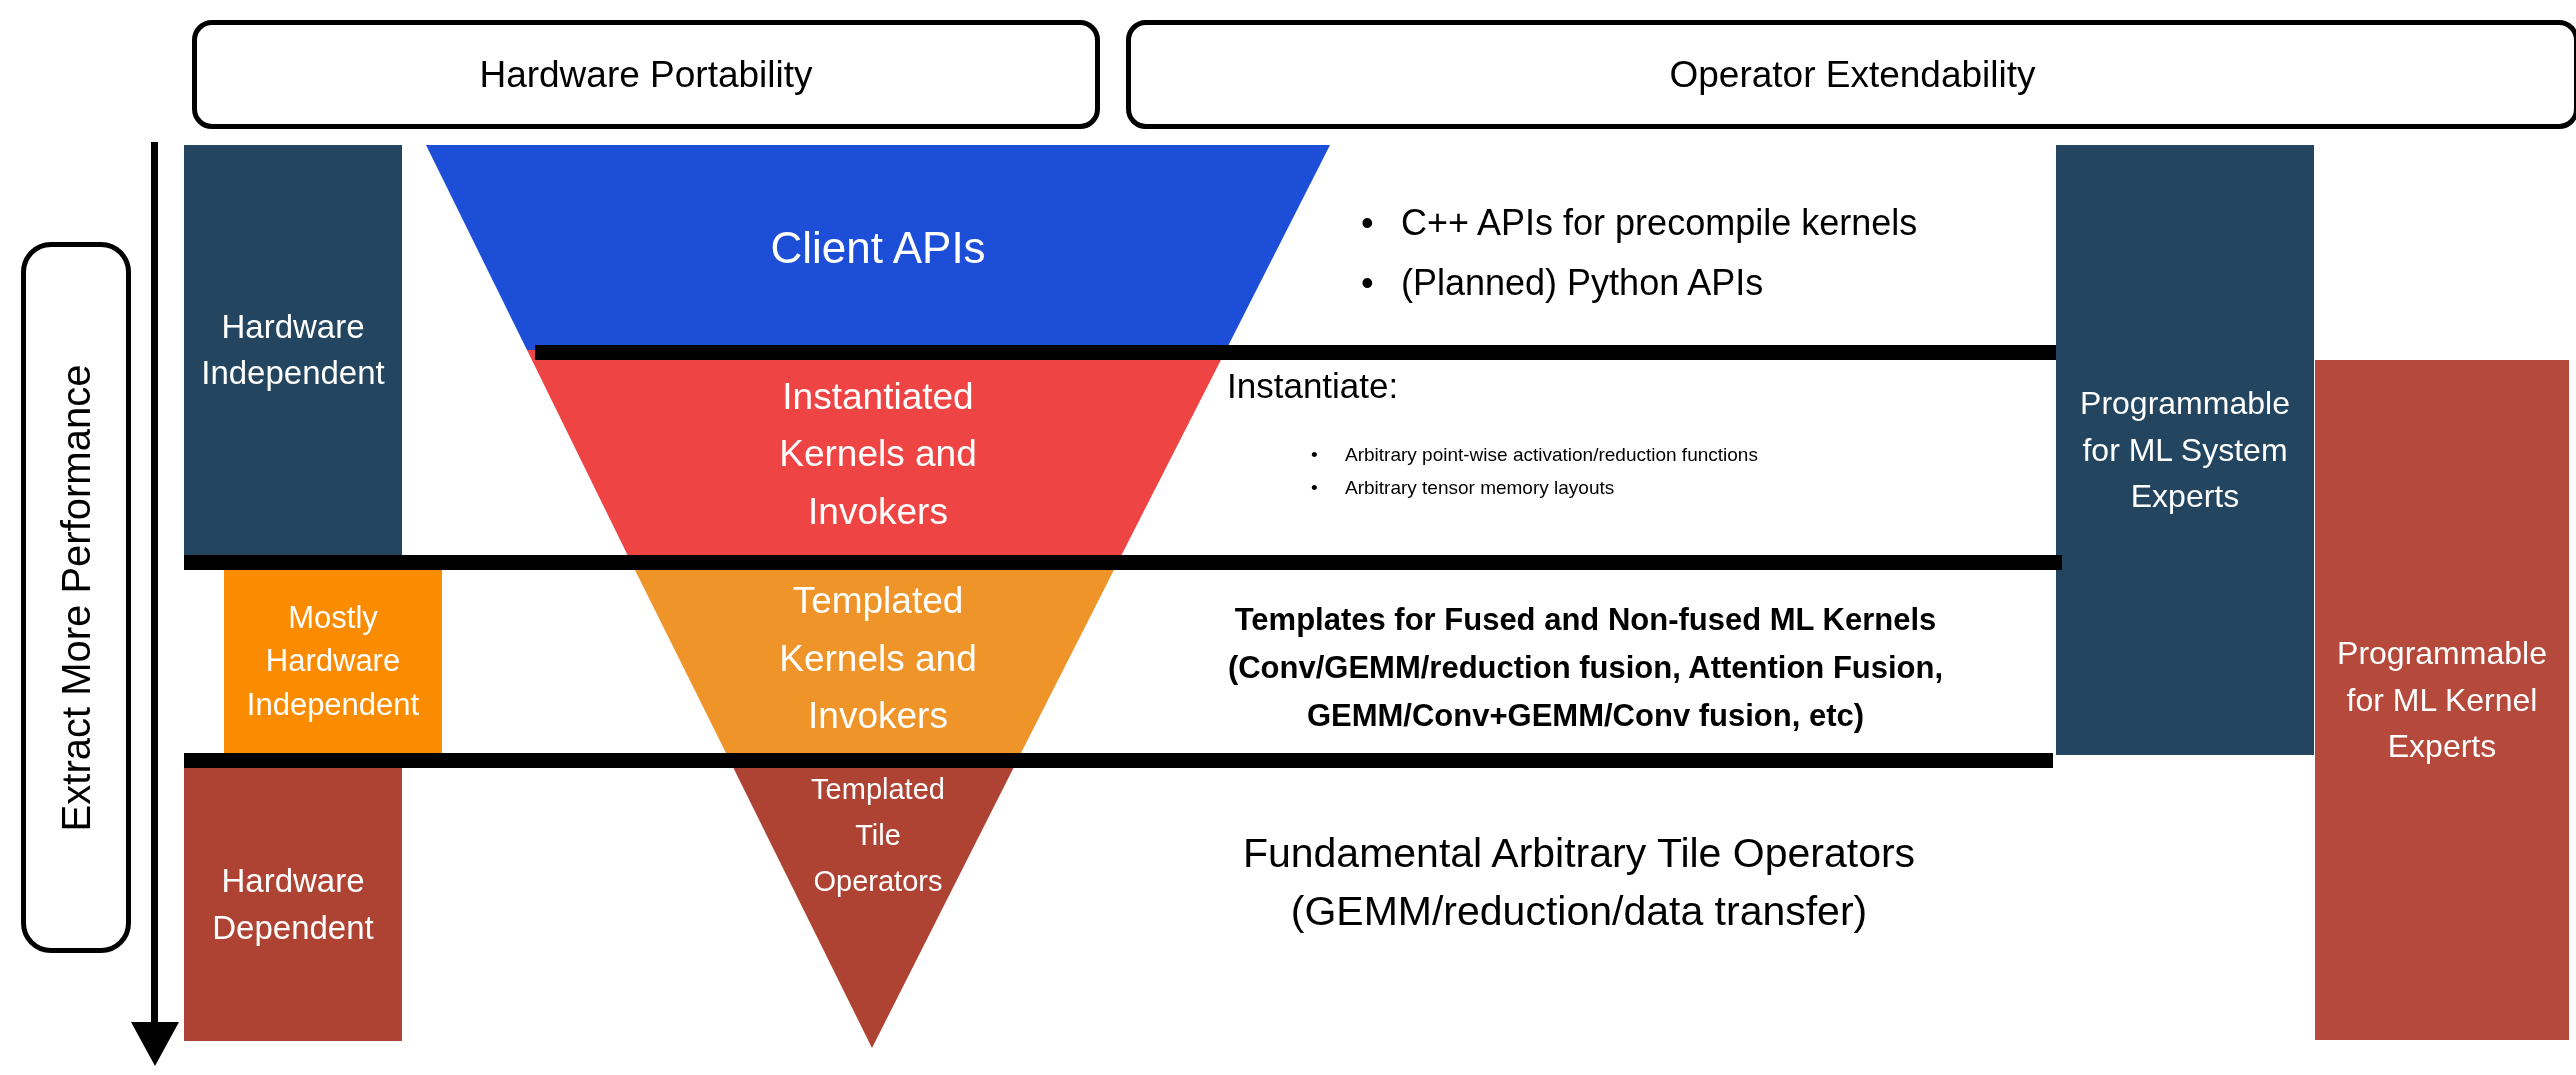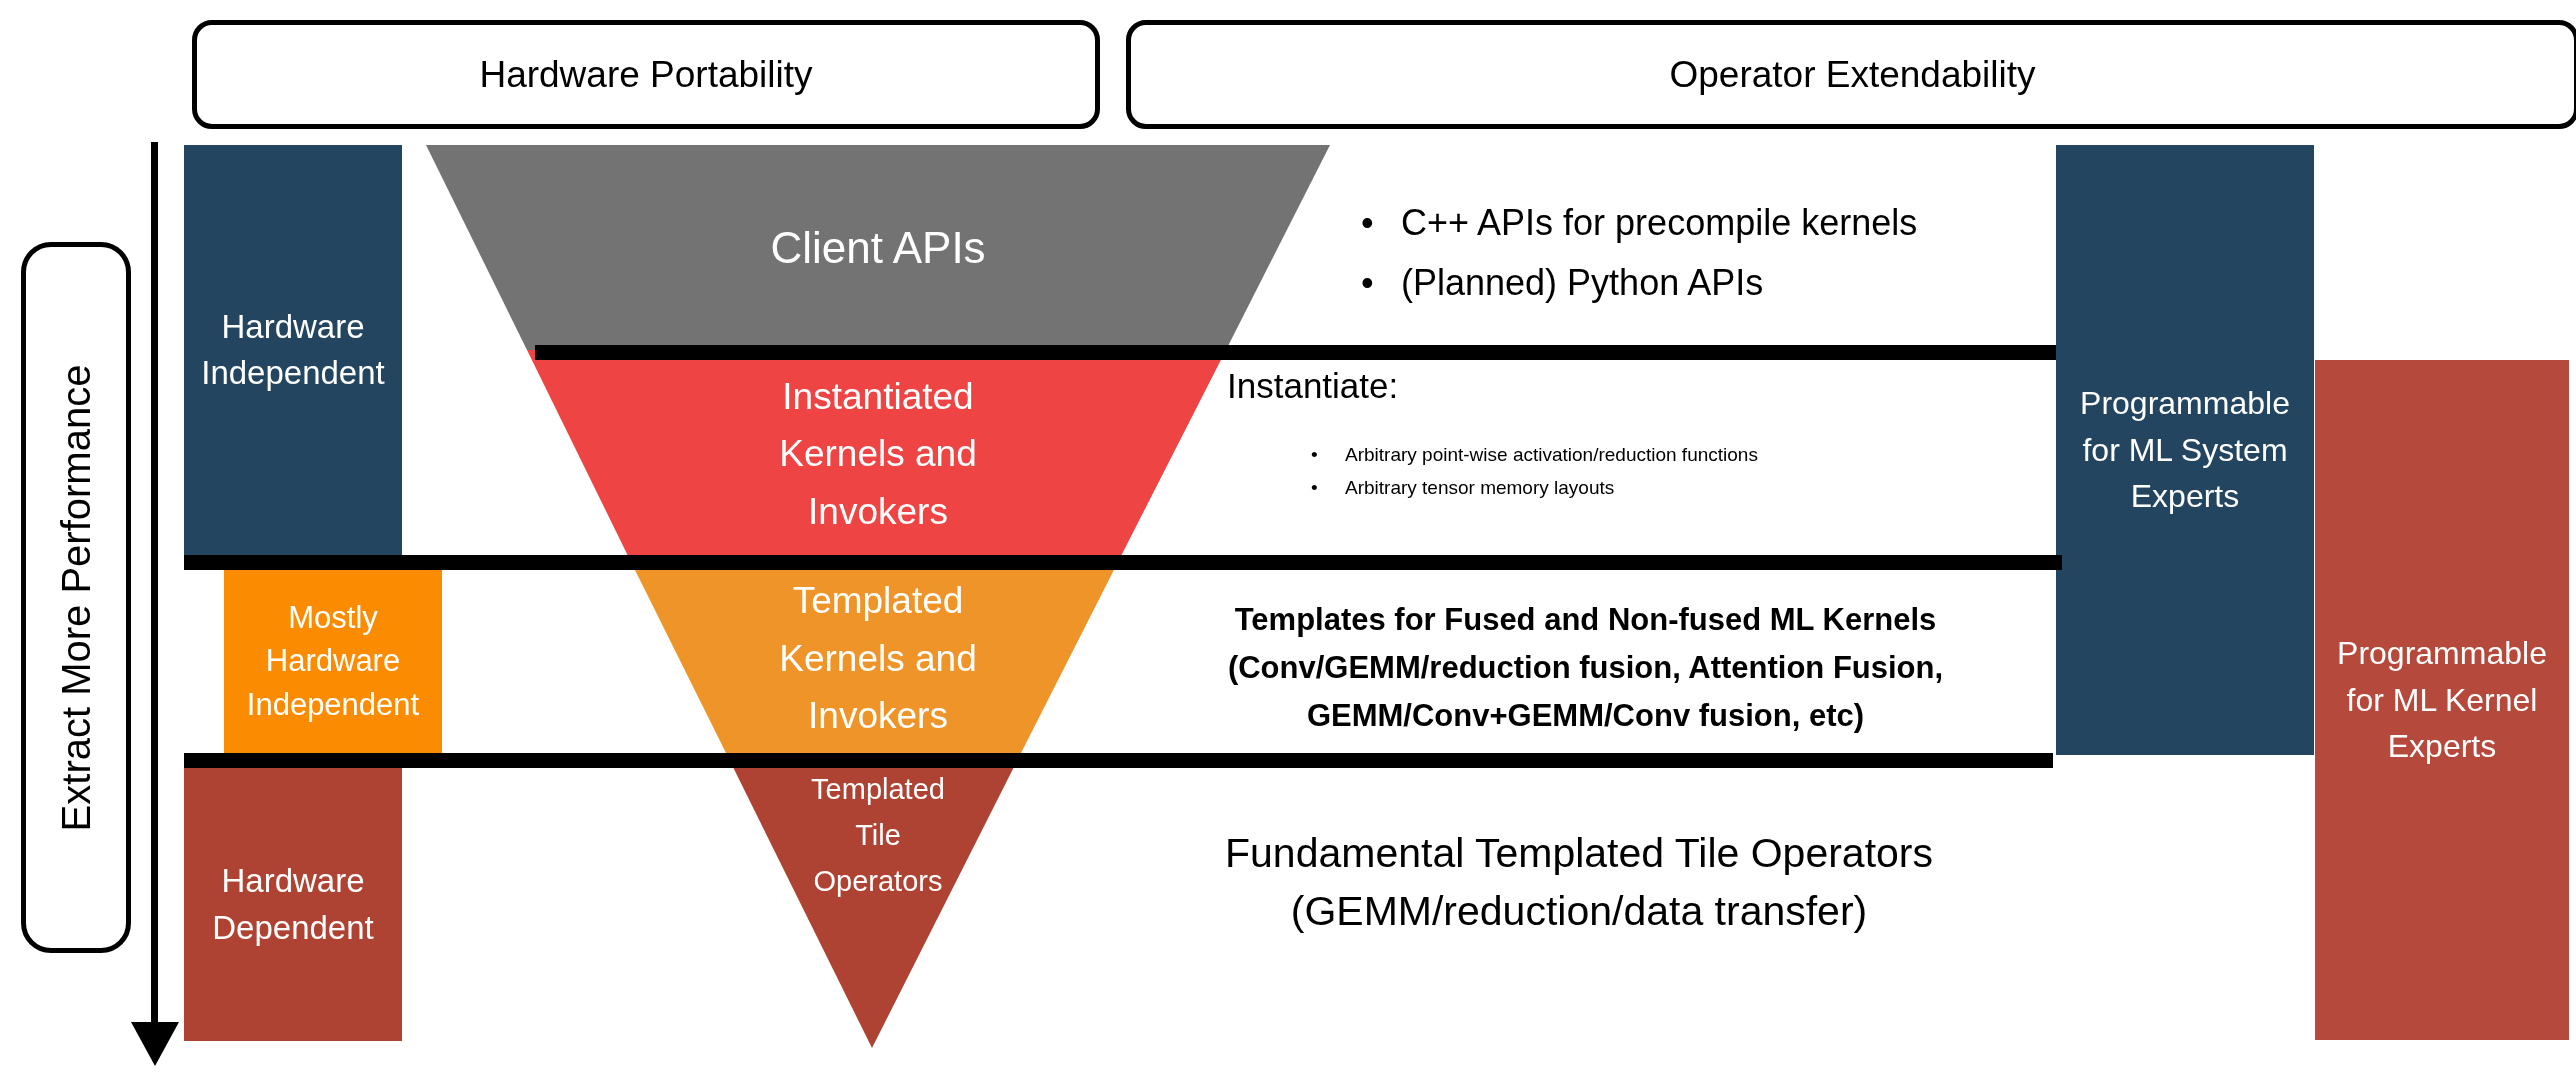--- a/index.html
+++ b/index.html
@@ -38,21 +38,21 @@
 
   
   .col-block{left:184px;width:218px;color:#fff;font-size:33px;line-height:1.4;}
   .blk-hw-ind{top:145px;height:410px;background:#234560;}
   .blk-mostly{top:569px;height:184px;background:#fb8b00;font-size:31px;margin-left:40px;}
   .blk-hw-dep{top:768px;height:273px;background:#ae4233;}
 
   
   .funnel{left:426px;top:145px;width:904px;height:904px;}
   .band{position:absolute;left:0;width:904px;color:#fff;}
-  .band1{top:0;height:205px;background:#737373;
+  .band1{top:0;height:205px;background:#1d4ed8;
     clip-path:polygon(0px 0px,904px 0px,800px 205px,101px 205px);font-size:44px;}
   .band2{top:205px;height:208px;background:#ef4444;
     clip-path:polygon(101px 0px,800px 0px,694px 208px,203px 208px);font-size:37px;line-height:1.55;align-items:center;}
   .band3{top:413px;height:201px;background:#ee9428;
     clip-path:polygon(203px 0px,694px 0px,592px 201px,303px 201px);font-size:37px;line-height:1.55;}
   .band4{top:614px;height:289px;background:#ae4233;
     clip-path:polygon(303px 0px,592px 0px,446px 289px);
     font-size:29px;line-height:1.6;display:flex;justify-content:center;text-align:center;
     align-items:flex-start;padding-top:6.6px;box-sizing:border-box;}
 
@@ -158,17 +158,17 @@
 
   <ul class="abs bullets bullets-sub">
     <li>Arbitrary point-wise activation/reduction functions</li>
     <li>Arbitrary tensor memory layouts</li>
   </ul>
 
   <div class="abs templates-txt ml">Templates for Fused and Non-fused ML Kernels
 (Conv/GEMM/reduction fusion, Attention Fusion,
 GEMM/Conv+GEMM/Conv fusion, etc)</div>
 
-  <div class="abs fundamental-txt ml">Fundamental Templated Tile Operators
+  <div class="abs fundamental-txt ml">Fundamental Arbitrary Tile Operators
 (GEMM/reduction/data transfer)</div>
 
 </div>
 
 
 </body></html>

